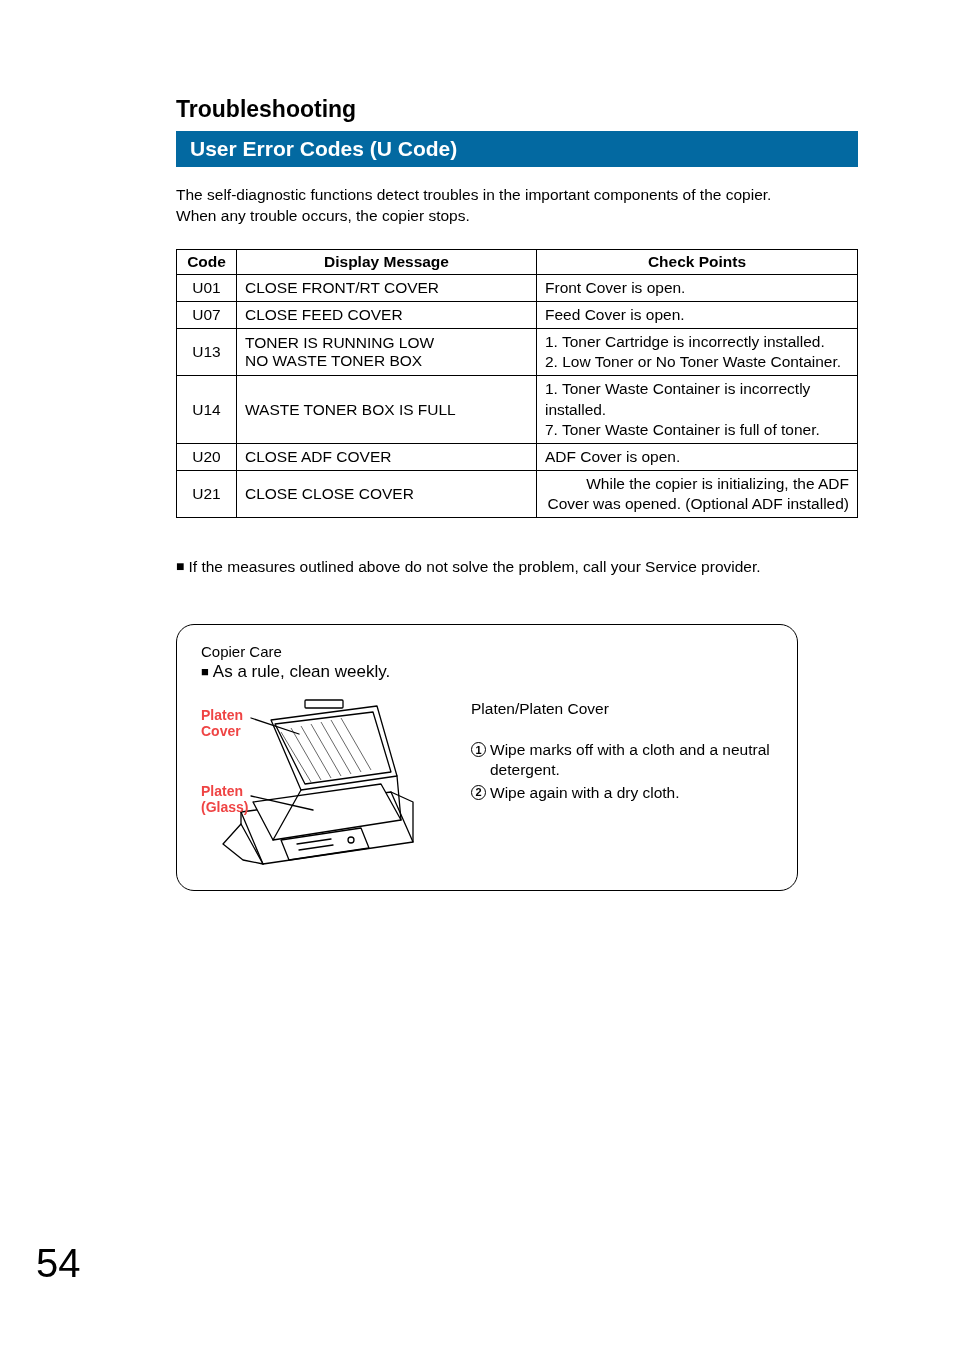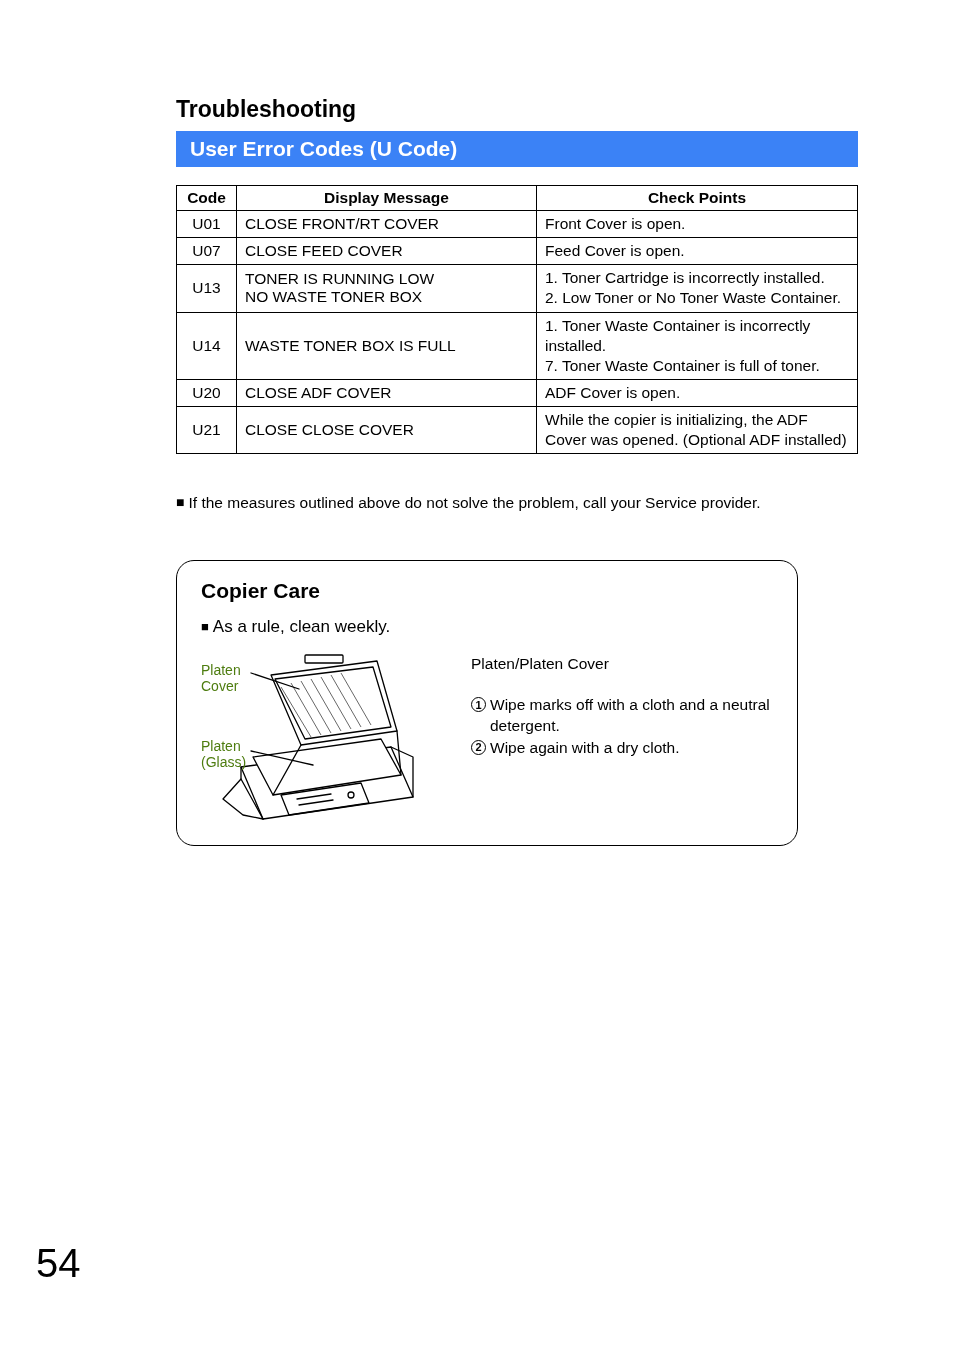--- a/index.html
+++ b/index.html
@@ -13,21 +13,21 @@
     }
     .page {
       padding: 96px 96px 40px 176px;
     }
     .section-title {
       font-size: 23px;
       font-weight: bold;
       margin-bottom: 8px;
     }
     .heading-bar {
-      background: #3b82f6;
+      background: #0369a1;
       color: #fff;
       font-size: 21px;
       font-weight: bold;
       padding: 6px 14px;
       margin-bottom: 18px;
     }
     .intro-text {
       font-size: 15.5px;
       line-height: 1.35;
       margin-bottom: 22px;
@@ -62,44 +62,44 @@
     .note-line .sq { font-size: 14px; vertical-align: 1px; margin-right: 4px; }
     .care-box {
       border: 1px solid #000;
       border-radius: 18px;
       padding: 18px 24px 20px 24px;
       position: relative;
       width: 622px;
       min-height: 266px;
     }
     .care-title {
-      font-size: 21px;
-      font-weight: bold;
-      margin-bottom: 14px;
+      font-size: 15px;
+      font-weight: normal;
+      margin-bottom: 2px;
     }
     .care-sub {
       font-size: 17px;
       margin-bottom: 10px;
     }
     .care-sub .sq { font-size: 13px; vertical-align: 1px; margin-right: 4px; }
     .care-content {
       display: flex;
       gap: 44px;
     }
     .care-left {
       position: relative;
       width: 226px;
       height: 178px;
     }
     .copier-svg { width: 226px; height: 178px; }
     .label-overlay {
       position: absolute;
       font-size: 14px;
-      font-weight: normal;
-      color: #4d7c0f;
+      font-weight: bold;
+      color: #ef4444;
       line-height: 1.1;
     }
     .lbl-cover { top: 16px; left: 0; }
     .lbl-glass { top: 92px; left: 0; }
     .care-right {
       font-size: 15.5px;
       padding-top: 8px;
     }
     .care-right .hdr { margin-bottom: 22px; display:block; }
     .care-right .step { display: flex; margin-bottom: 2px; }
@@ -125,20 +125,24 @@
       font-weight: normal;
     }
   </style>
 </head>
 <body>
 
 <div class="page">
   <div class="section-title">Troubleshooting</div>
   <div class="heading-bar">User Error Codes (U Code)</div>
 
+  <div class="intro-text">
+    <span>The self-diagnostic functions detect troubles in the important components of the copier.</span><br>
+    <span>When any trouble occurs, the copier stops.</span>
+  </div>
 
   <table class="codes">
     <thead>
       <tr>
         <th>Code</th>
         <th>Display Message</th>
         <th>Check Points</th>
       </tr>
     </thead>
     <tbody id="codes-body">
@@ -167,21 +171,21 @@
 7. Toner Waste Container is full of toner.</td>
         </tr>
         <tr>
           <td class="code-cell">U20</td>
           <td class="msg-cell" style="white-space: pre-line;">CLOSE ADF COVER</td>
           <td class="check-multi" style="white-space: pre-line;">ADF Cover is open.</td>
         </tr>
         <tr>
           <td class="code-cell">U21</td>
           <td class="msg-cell" style="white-space: pre-line;">CLOSE CLOSE COVER</td>
-          <td class="check-multi" style="white-space: pre-line;">While the copier is initializing, the ADF Cover was opened. (Optional ADF installed)</td>
+          <td class="check-multi" style="white-space: pre-line; text-align: right;">While the copier is initializing, the ADF Cover was opened. (Optional ADF installed)</td>
         </tr>
       </tbody>
   </table>
 
   <div class="note-line">
     <span class="sq">■</span><span>If the measures outlined above do not solve the problem, call your Service provider.</span>
   </div>
 
   <div class="care-box">
     <div class="care-title">Copier Care</div>

